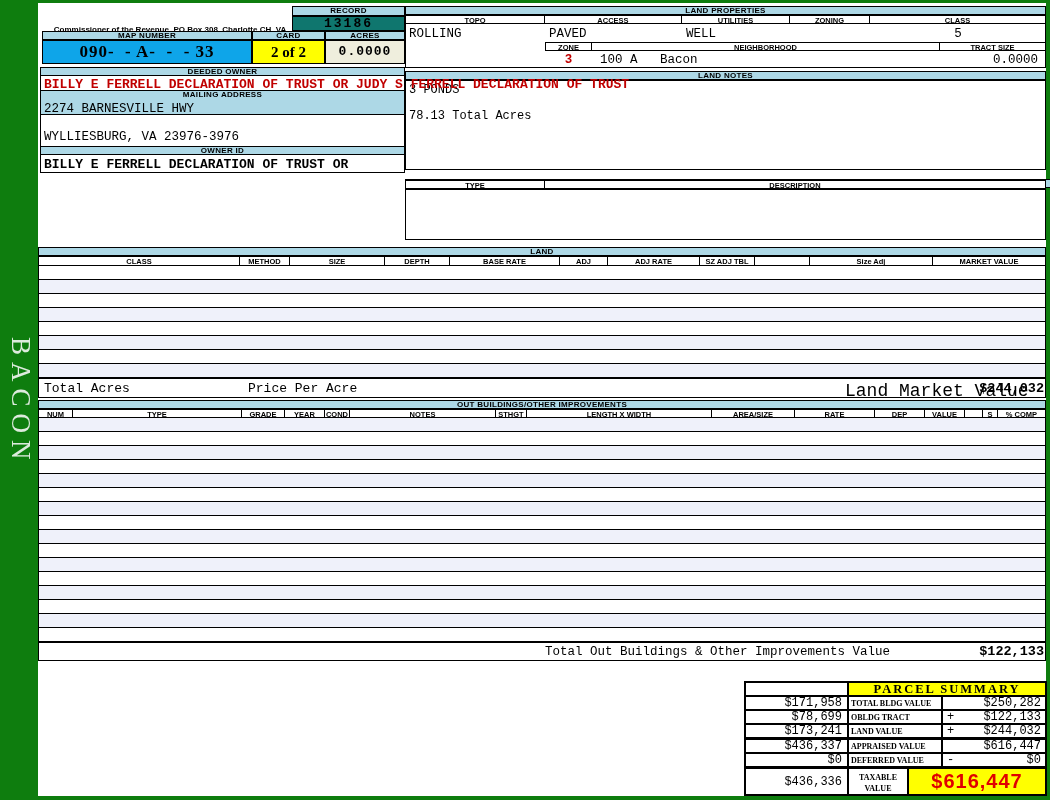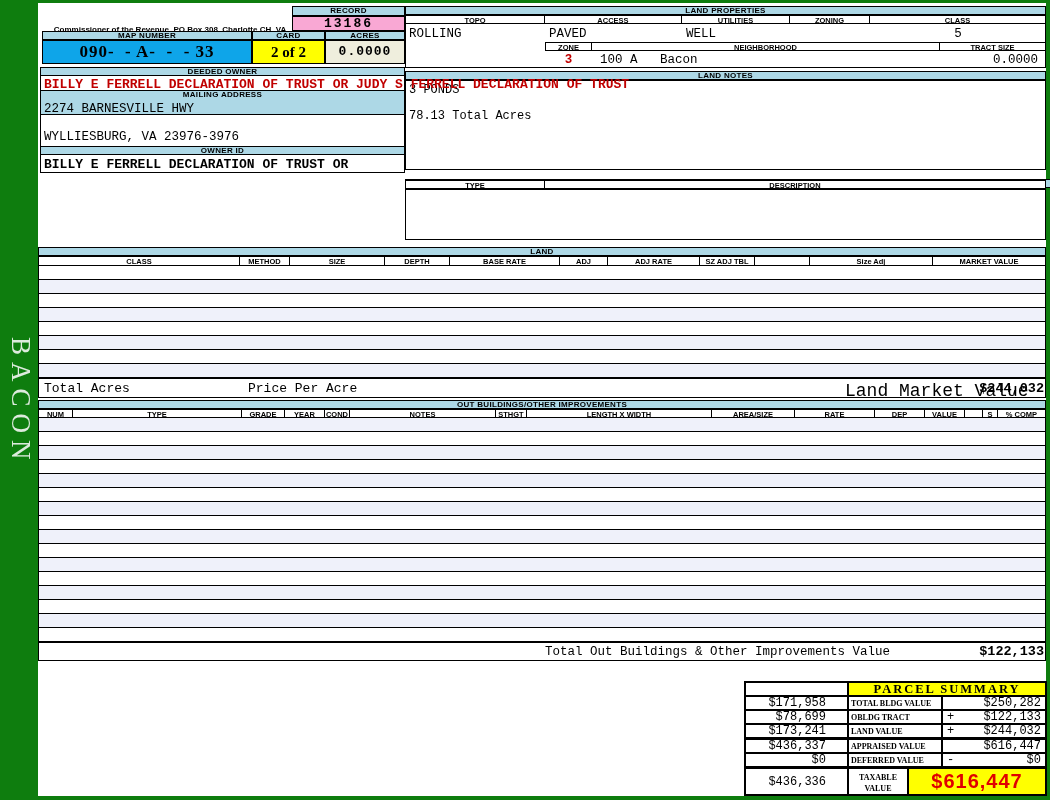--- a/index.html
+++ b/index.html
@@ -18,40 +18,40 @@
       overflow:hidden;white-space:nowrap;}
   .hc:first-child{border-left:1px solid #000;}
   .box{border:1px solid #000;background:#fff;}
   .stripes-a{background:repeating-linear-gradient(to bottom,#fff 0 13px,#000 13px 14px,#eff1fa 14px 27px,#000 27px 28px);
              border-left:1px solid #000;border-right:1px solid #000;}
   .stripes-b{background:repeating-linear-gradient(to bottom,#eff1fa 0 13px,#000 13px 14px,#fff 14px 27px,#000 27px 28px);
              border-left:1px solid #000;border-right:1px solid #000;}
   .val{font-size:12.5px;line-height:14px;white-space:nowrap;}
   .red{color:#c00000;}
   .ps-cell{box-sizing:border-box;border:1px solid #000;background:#fff;overflow:hidden;}
-  .ps-left{text-align:right;padding-right:21px;font-size:12px;line-height:13px;}
+  .ps-left{text-align:right;padding-right:5px;font-size:12px;line-height:13px;}
   .ps-label{font:bold 8px "Liberation Serif",serif;line-height:13px;padding-left:2px;white-space:nowrap;}
   .ps-val{display:flex;justify-content:space-between;padding:0 4px;font-size:12px;line-height:13px;}
   .thick-top{border-top:2px solid #000 !important;}
   .sidebar-label{writing-mode:vertical-rl;font-family:"Liberation Serif","DejaVu Serif",serif;
        font-size:27px;letter-spacing:7px;color:#ddebdd;}
 </style>
 </head>
 <body>
 
 <div class="page">
 
   <div class="abs sheet" style="left:38px;top:3px;width:1008px;height:793px;"></div>
 
   <div class="abs sidebar-label" style="left:5px;top:337px;height:150px;">BACON</div>
 
   <div class="abs" style="left:40px;top:25px;width:260px;font-size:8px;font-weight:bold;text-align:center;white-space:nowrap;">Commissioner of the Revenue, PO Box 308, Charlotte CH, VA</div>
 
   <div class="abs bar" style="left:292px;top:6px;width:113px;height:10px;">RECORD</div>
-  <div class="abs mono" style="left:292px;top:16px;width:113px;height:15px;background:#f9a8d4;border:1px solid #000;text-align:center;font-size:13px;font-weight:bold;line-height:13px;letter-spacing:2px;">13186</div>
+  <div class="abs mono" style="left:292px;top:16px;width:113px;height:15px;background:#0f766e;border:1px solid #000;text-align:center;font-size:13px;font-weight:bold;line-height:13px;letter-spacing:2px;">13186</div>
 
   <div class="abs bar" style="left:42px;top:31px;width:210px;height:9px;">MAP NUMBER</div>
   <div class="abs bar" style="left:252px;top:31px;width:73px;height:9px;">CARD</div>
   <div class="abs bar" style="left:325px;top:31px;width:80px;height:9px;">ACRES</div>
 
   <div class="abs serif" style="left:42px;top:40px;width:210px;height:24px;background:#0ea5e9;border:1px solid #000;text-align:center;font-size:17px;font-weight:bold;line-height:22px;letter-spacing:1px;white-space:pre;">090-  - A-  -  - 33</div>
   <div class="abs serif" style="left:252px;top:40px;width:73px;height:24px;background:#ffff00;border:1px solid #000;text-align:center;font-size:15px;font-weight:bold;line-height:22px;">2 of 2</div>
   <div class="abs mono" style="left:325px;top:40px;width:80px;height:24px;background:#efeedd;border:1px solid #000;text-align:center;font-size:13px;font-weight:bold;line-height:22px;letter-spacing:1px;">0.0000</div>
 
   <div class="abs box" style="left:40px;top:67px;width:365px;height:106px;"></div>

